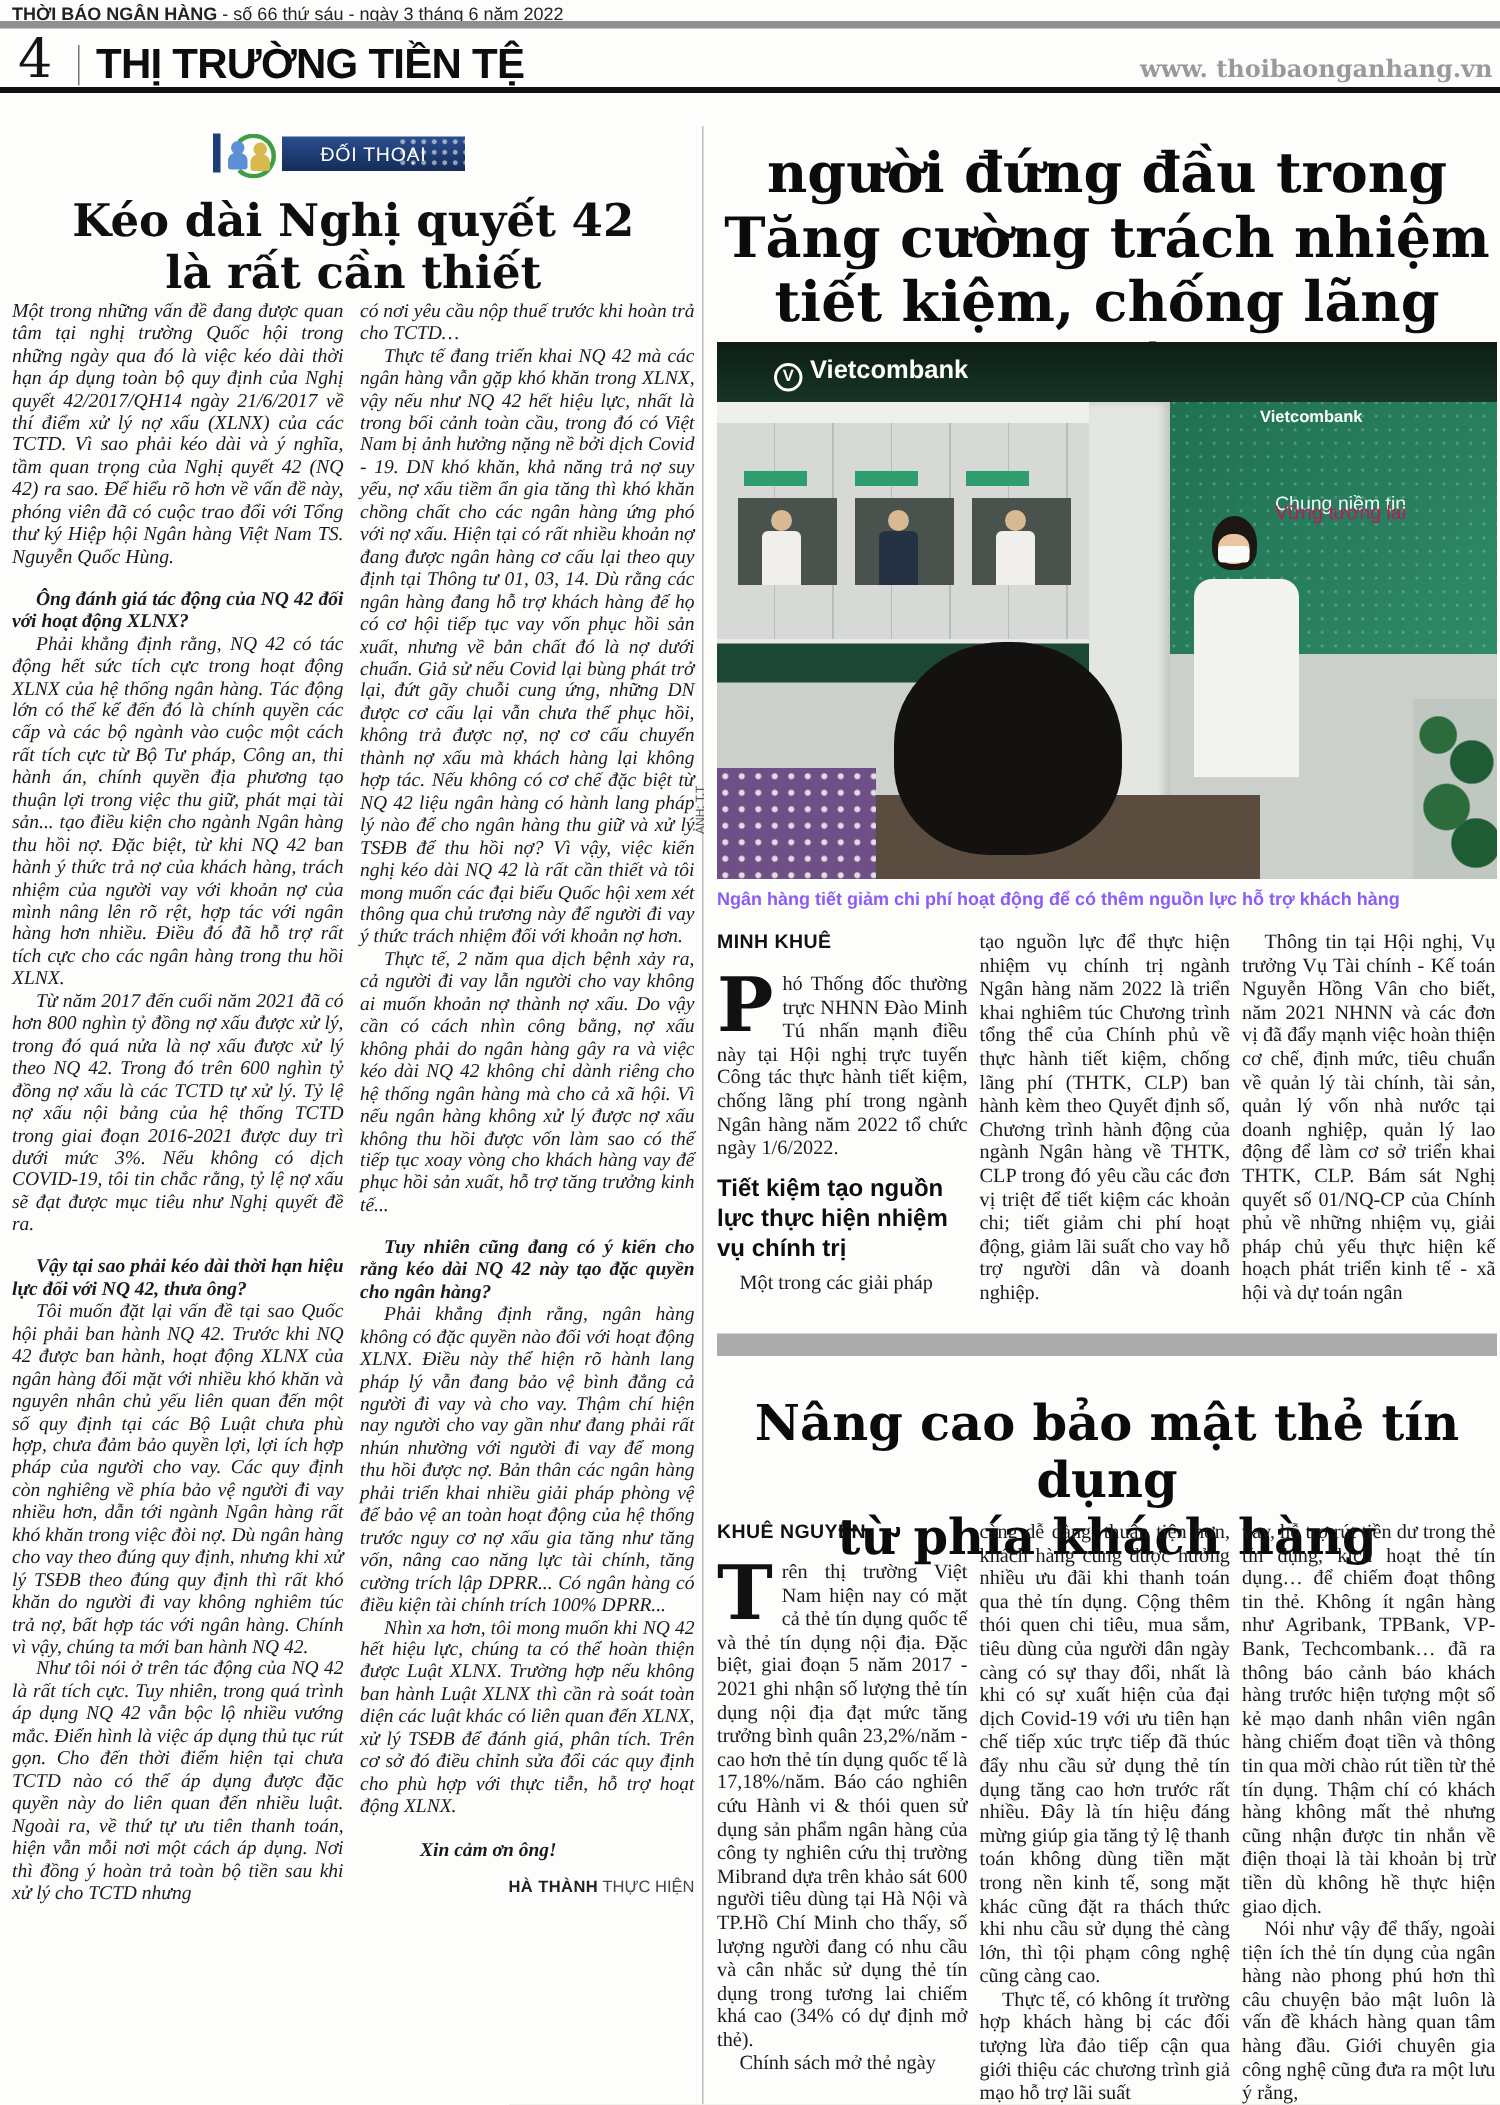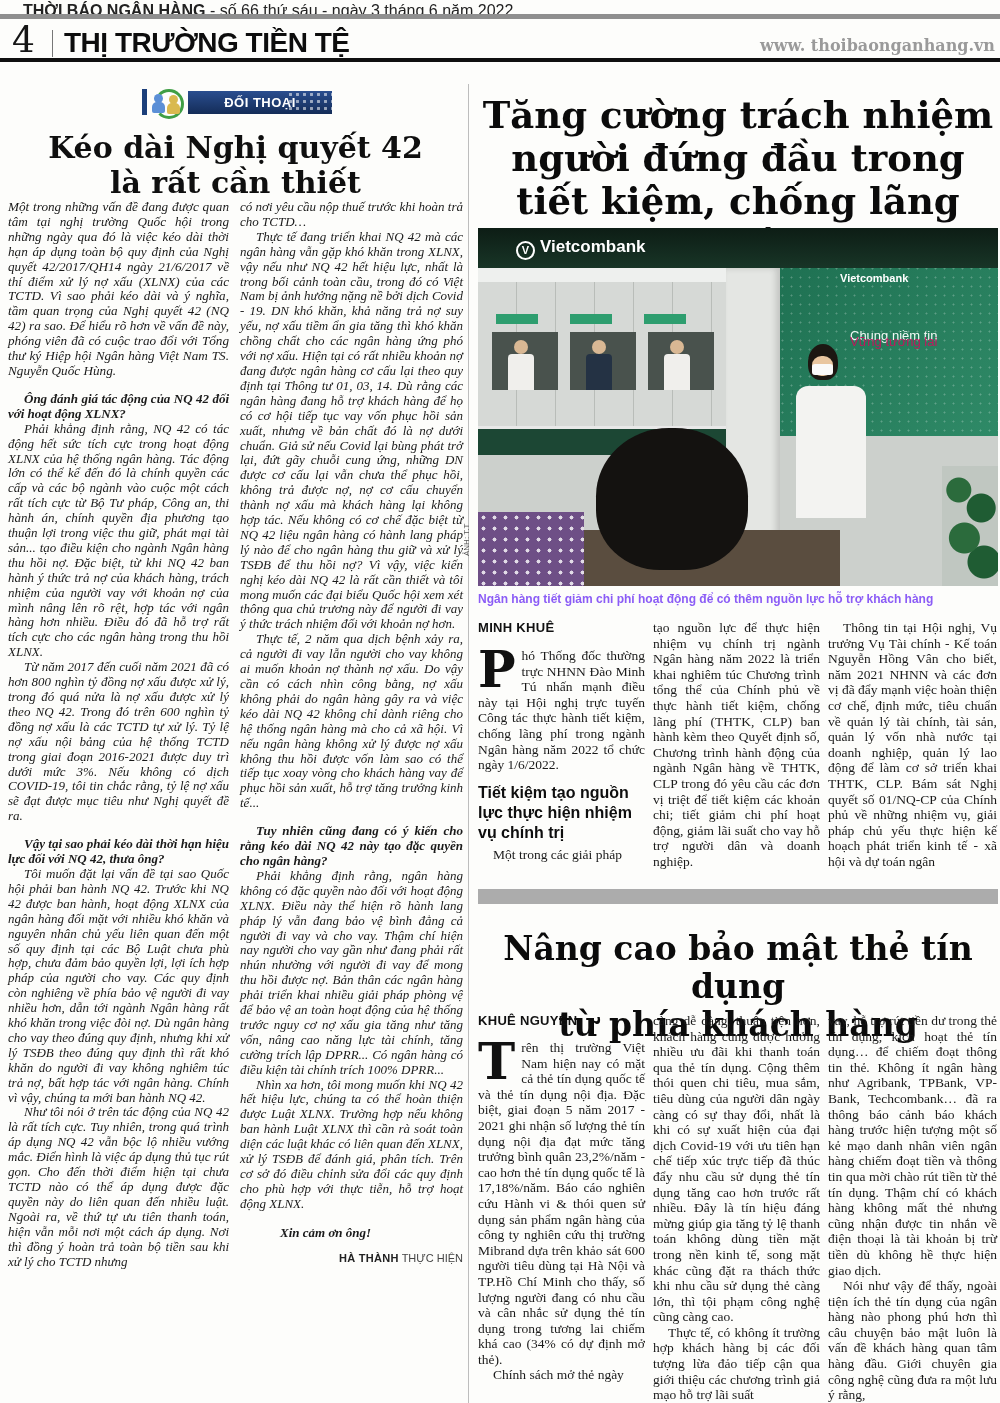--- a/index.html
+++ b/index.html
@@ -3,41 +3,41 @@
 <meta charset="utf-8">
 <style>
   html,body{margin:0;padding:0;background:#e8e8e4;}
   .page{position:relative;width:1000px;height:1403px;background:#fdfdfb;overflow:hidden;
         font-family:"Liberation Serif",serif;color:#1a1a1a;}
   .abs{position:absolute;}
   .sans{font-family:"Liberation Sans",sans-serif;}
   .slab{font-family:"DejaVu Serif",serif;}
 
   
-  .mast-line{left:23px;top:2px;font-size:16px;color:#222;}
+  .mast-line{left:8px;top:2px;font-size:12px;color:#222;}
   .mast-line b{font-weight:bold;}
   .graybar{left:0;top:14px;width:1000px;height:5px;background:#8f8f8f;}
   .pagenum{left:12px;top:22px;font-size:36px;line-height:36px;color:#151515;}
   .head-div{left:52px;top:30px;width:1px;height:27px;background:#777;}
   .section-title{left:64px;top:27px;font-weight:800;font-size:28px;letter-spacing:-.5px;color:#0d0d0d;}
   .website{right:5px;top:36px;font-weight:bold;font-size:16px;color:#9a9a9a;}
   .blackrule{left:0;top:58px;width:1000px;height:4px;background:#101010;}
   .vdiv{left:468px;top:84px;width:1px;height:1319px;background:#bdbdbd;}
 
   
   .badge-wrap{left:142px;top:88px;height:28px;display:flex;align-items:center;}
   .badge-bar{width:5px;height:26px;background:#1c3f7a;margin-right:3px;}
   .badge-icon{position:relative;width:34px;height:27px;margin-right:4px;}
   .ring{position:absolute;left:4px;top:0;width:24px;height:24px;border:3px solid #3f9e44;border-radius:50%;border-left-color:transparent;}
   .p1h{position:absolute;left:4px;top:5px;width:9px;height:9px;border-radius:50%;background:#5b8fd6;}
   .p1b{position:absolute;left:2px;top:13px;width:13px;height:11px;border-radius:5px 5px 2px 2px;background:#5b8fd6;}
   .p2h{position:absolute;left:19px;top:6px;width:9px;height:9px;border-radius:50%;background:#d9b94e;}
   .p2b{position:absolute;left:17px;top:14px;width:13px;height:11px;border-radius:5px 5px 2px 2px;background:#d9b94e;}
-  .badge-pill{position:relative;width:144px;height:23px;background:linear-gradient(#2a4e8f,#142c58);
-              color:#fff;font-weight:bold;font-size:13px;letter-spacing:.5px;
+  .badge-pill{position:relative;width:122px;height:23px;background:linear-gradient(#2a4e8f,#142c58);
+              color:#fff;font-weight:normal;font-size:13px;letter-spacing:.5px;
               display:flex;align-items:center;justify-content:center;overflow:hidden;}
   .badge-pill::after{content:"";position:absolute;right:0;top:0;width:45px;height:100%;
               background:radial-gradient(circle 1.5px,rgba(255,255,255,.55) 1.4px,transparent 1.6px);
               background-size:7px 7px;}
 
   .int-headline{left:8px;top:130px;width:455px;text-align:center;font-weight:bold;
                 font-size:30px;line-height:35px;color:#0f0f0f;}
 
   
   .icol{font-style:italic;font-size:13px;line-height:14.9px;text-align:justify;}
@@ -171,22 +171,22 @@
     <p class="q">Tuy nhiên cũng đang có ý kiến cho rằng kéo dài NQ 42 này tạo đặc quyền cho ngân hàng?</p>
     <p>Phải khẳng định rằng, ngân hàng không có đặc quyền nào đối với hoạt động XLNX. Điều này thể hiện rõ hành lang pháp lý vẫn đang bảo vệ bình đẳng cả người đi vay và cho vay. Thậm chí hiện nay người cho vay gần như đang phải rất nhún nhường với người đi vay để mong thu hồi được nợ. Bản thân các ngân hàng phải triển khai nhiều giải pháp phòng vệ để bảo vệ an toàn hoạt động của hệ thống trước nguy cơ nợ xấu gia tăng như tăng vốn, nâng cao năng lực tài chính, tăng cường trích lập DPRR... Có ngân hàng có điều kiện tài chính trích 100% DPRR...</p>
     <p>Nhìn xa hơn, tôi mong muốn khi NQ 42 hết hiệu lực, chúng ta có thể hoàn thiện được Luật XLNX. Trường hợp nếu không ban hành Luật XLNX thì cần rà soát toàn diện các luật khác có liên quan đến XLNX, xử lý TSĐB để đánh giá, phân tích. Trên cơ sở đó điều chỉnh sửa đổi các quy định cho phù hợp với thực tiễn, hỗ trợ hoạt động XLNX.</p>
     <p class="closing">Xin cảm ơn ông!</p>
     <div class="credit">
       <b>HÀ THÀNH</b><span> THỰC HIỆN</span>
     </div>
   </div>
 
   <div class="abs main-headline slab">
+    <div>người đứng đầu trong</div>
     <div>Tăng cường trách nhiệm</div>
-    <div>người đứng đầu trong</div>
     <div>tiết kiệm, chống lãng phí</div>
   </div>
 
   <div class="abs photo">
     <div class="ph interior"></div>
     <div class="ph glasslines"></div>
     <div class="ph signrow" style="left:18px;top:86px;width:42px;"></div>
     <div class="ph signrow" style="left:92px;top:86px;width:42px;"></div>
     <div class="ph signrow" style="left:166px;top:86px;width:42px;"></div>
     <div class="ph teller" style="left:14px;top:104px;width:66px;height:58px;"></div>

